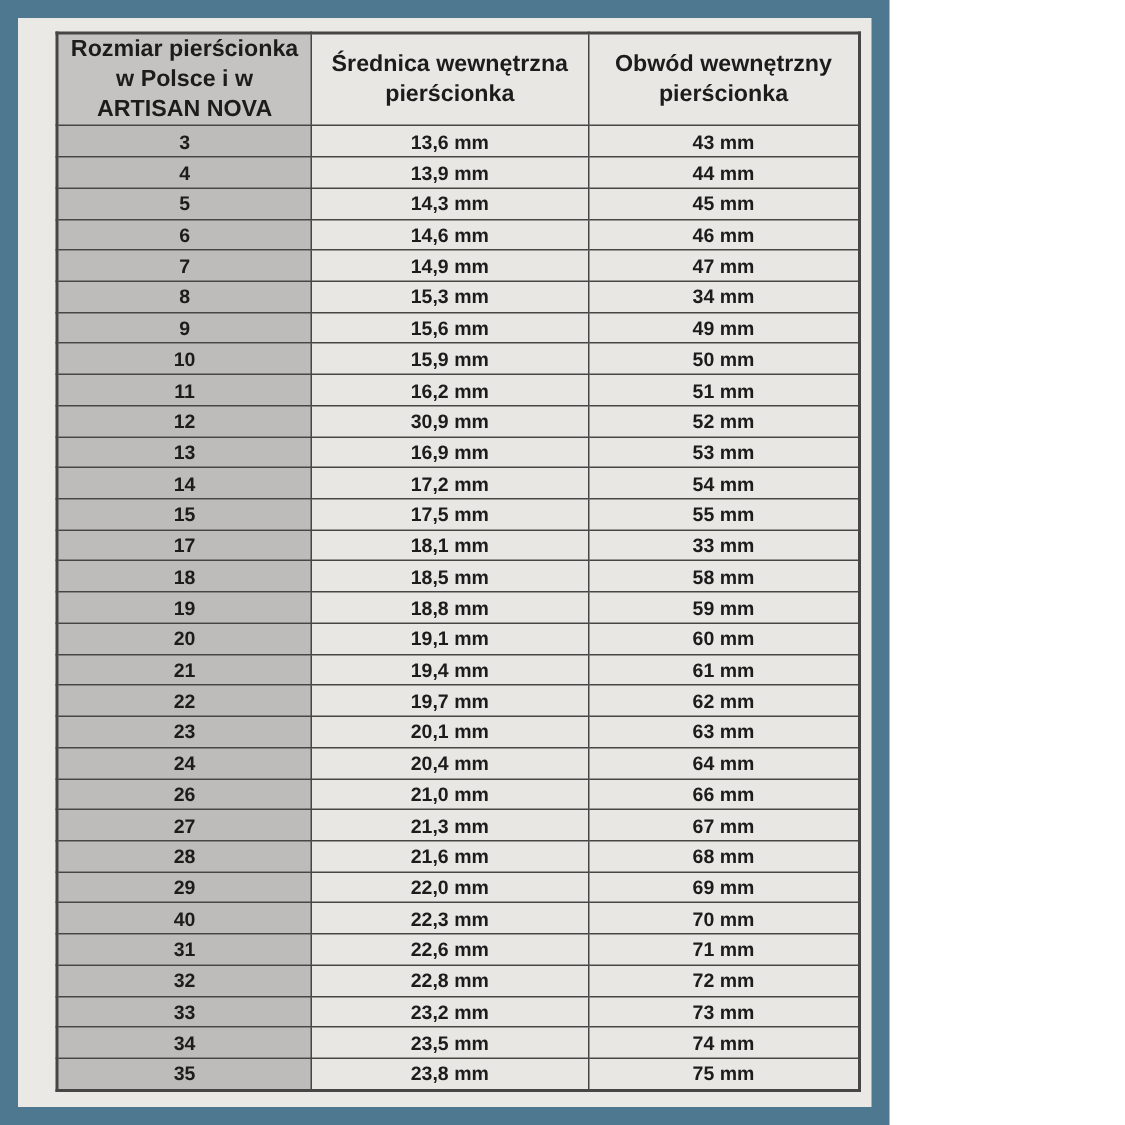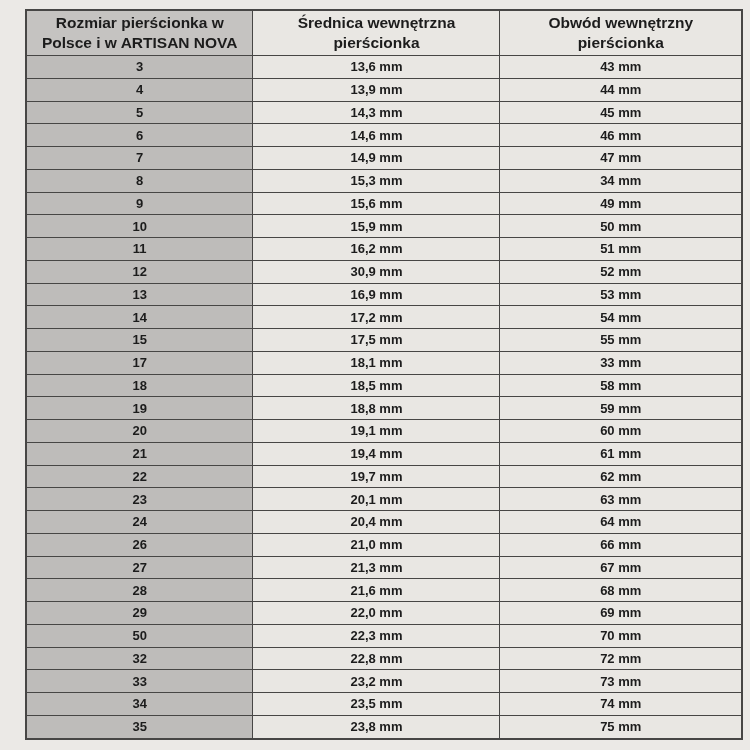--- a/index.html
+++ b/index.html
@@ -7,23 +7,24 @@
     padding: 0;
   }
   body {
     width: 750px;
     height: 750px;
     overflow: hidden;
     font-family: "Liberation Sans", sans-serif;
   }
   .frame {
     box-sizing: border-box;
-    width: 750px;
+    width: 593px;
     height: 750px;
     background: var(--frame_blue, #4d7890);
+    padding: 12px;
   }
   .panel {
     box-sizing: border-box;
     width: 100%;
     height: 100%;
     background: var(--panel_bg, #ebe9e6);
     padding: 9px 7px 10px 25px;
   }
   table.ring-table {
     width: 100%;
@@ -196,23 +197,28 @@
             <td class="col-size">28</td>
             <td>21,6 mm</td>
             <td>68 mm</td>
           </tr>
           <tr>
             <td class="col-size">29</td>
             <td>22,0 mm</td>
             <td>69 mm</td>
           </tr>
           <tr>
-            <td class="col-size">50</td>
+            <td class="col-size">40</td>
             <td>22,3 mm</td>
             <td>70 mm</td>
+          </tr>
+          <tr>
+            <td class="col-size">31</td>
+            <td>22,6 mm</td>
+            <td>71 mm</td>
           </tr>
           <tr>
             <td class="col-size">32</td>
             <td>22,8 mm</td>
             <td>72 mm</td>
           </tr>
           <tr>
             <td class="col-size">33</td>
             <td>23,2 mm</td>
             <td>73 mm</td>

